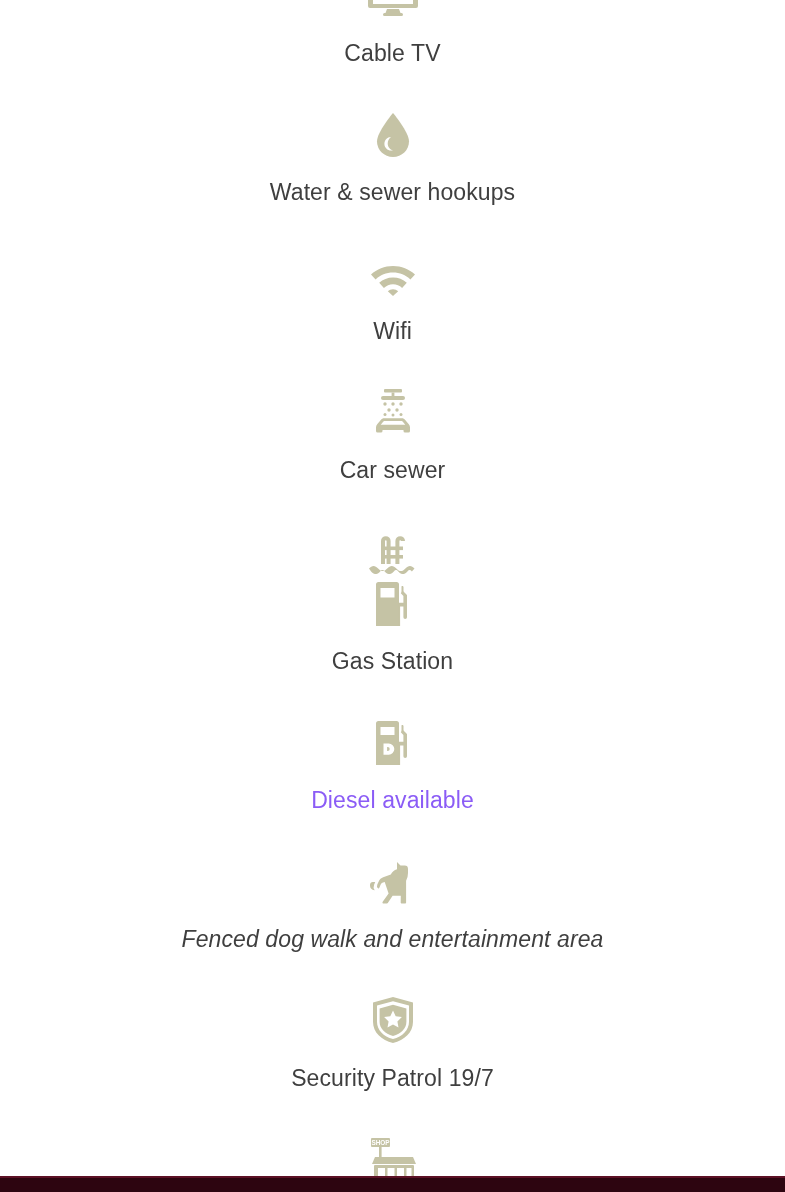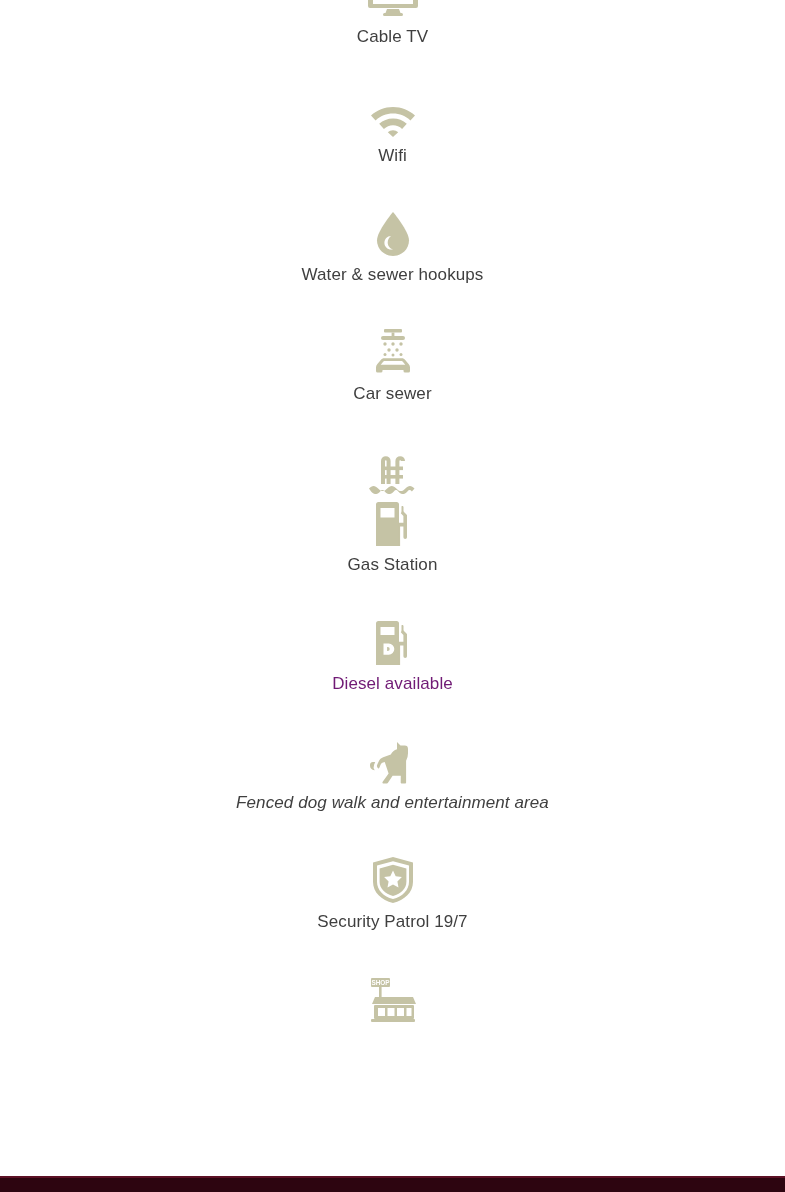--- a/index.html
+++ b/index.html
@@ -42,23 +42,23 @@
     align-items: flex-end;
     justify-content: center;
     color: #c5c3a5;
   }
   .amenity-icon svg {
     display: block;
     fill: currentColor;
   }
 
   .amenity-label {
-    margin-top: 8px;
+    margin-top: 20px;
     margin-bottom: 36px;
-    font-size: 17px;
+    font-size: 23px;
     line-height: 1.35;
     color: #3f3f3f;
     text-align: center;
     letter-spacing: 0.1px;
     white-space: nowrap;
   }
 
   #footer-bar {
     position: absolute;
     left: 0;
@@ -78,36 +78,36 @@
         <svg width="50" height="40" viewBox="0 0 50 40">
           <path d="M2 2h46a2 2 0 0 1 2 2v24a2 2 0 0 1-2 2H2a2 2 0 0 1-2-2V4a2 2 0 0 1 2-2zm3 4v20h40V6H5z"></path>
           <path d="M19 31h12l1.5 4h-15z"></path>
           <rect x="15" y="35" width="20" height="3" rx="1.5"></rect>
         </svg>
       </div>
       <div class="amenity-label" style="color: rgb(63, 63, 63);">Cable TV</div>
     </div>
     <div class="amenity">
       <div class="amenity-icon" style="color: rgb(197, 195, 165);">
+        <svg width="34" height="44" viewBox="0 0 34 44">
+          <path d="M17 0C17 0 1 19 1 28.5 1 37 8.2 44 17 44s16-7 16-15.5C33 19 17 0 17 0z"></path>
+          <path d="M15 24c-3.8 0-6.6 3-6.6 6.8 0 3.9 3 6.8 6.8 6.8.6 0 1.2-.1 1.8-.3-3.1-.9-5.3-3.6-5.3-6.9 0-2.6 1.4-4.9 3.3-6.4z" fill="#ffffff"></path>
+        </svg>
+      </div>
+      <div class="amenity-label" style="color: rgb(63, 63, 63);">Water &amp; sewer hookups</div>
+    </div>
+    <div class="amenity">
+      <div class="amenity-icon" style="color: rgb(197, 195, 165);">
         <svg width="44" height="32" viewBox="0 0 44 32">
           <path d="M22 2C13.6 2 5.9 5.2 0 10.4l4.6 5C9.3 11.2 15.3 8.6 22 8.6s12.7 2.6 17.4 6.8l4.6-5C38.1 5.2 30.4 2 22 2z"></path>
           <path d="M22 13.6c-5.3 0-10.1 2-13.8 5.2l4.7 5.1A14 14 0 0 1 22 20.2c3.5 0 6.7 1.3 9.1 3.7l4.7-5.1A20.7 20.7 0 0 0 22 13.6z"></path>
           <path d="M22 25.2c-2 0-3.8.8-5.2 2.1L22 32l5.2-4.7A7.6 7.6 0 0 0 22 25.2z"></path>
         </svg>
       </div>
       <div class="amenity-label" style="color: rgb(63, 63, 63);">Wifi</div>
-    </div>
-    <div class="amenity">
-      <div class="amenity-icon" style="color: rgb(197, 195, 165);">
-        <svg width="34" height="44" viewBox="0 0 34 44">
-          <path d="M17 0C17 0 1 19 1 28.5 1 37 8.2 44 17 44s16-7 16-15.5C33 19 17 0 17 0z"></path>
-          <path d="M15 24c-3.8 0-6.6 3-6.6 6.8 0 3.9 3 6.8 6.8 6.8.6 0 1.2-.1 1.8-.3-3.1-.9-5.3-3.6-5.3-6.9 0-2.6 1.4-4.9 3.3-6.4z" fill="#ffffff"></path>
-        </svg>
-      </div>
-      <div class="amenity-label" style="color: rgb(63, 63, 63);">Water &amp; sewer hookups</div>
     </div>
     <div class="amenity">
       <div class="amenity-icon" style="color: rgb(197, 195, 165);">
         <svg width="46" height="46" viewBox="0 0 46 46">
           <rect x="14" y="0" width="18" height="3.5" rx="1"></rect>
           <rect x="21.6" y="3.5" width="2.8" height="4"></rect>
           <rect x="11" y="7" width="24" height="4" rx="2"></rect>
           <circle cx="15" cy="15" r="1.7"></circle>
           <circle cx="23" cy="15" r="1.7"></circle>
           <circle cx="31" cy="15" r="1.7"></circle>
@@ -144,21 +144,21 @@
     </div>
     <div class="amenity">
       <div class="amenity-icon" style="color: rgb(197, 195, 165);">
         <svg width="38" height="44" viewBox="0 0 38 44">
           <path d="M2 2.5A2.5 2.5 0 0 1 4.5 0h18A2.5 2.5 0 0 1 25 2.5V44H2V2.5zm4.5 3.5v8h14V6h-14z"></path>
           <path d="M9.5 22.5h5.2a5.6 5.6 0 0 1 0 11.2H9.5V22.5zm4.2 3.6h-.6v4h.6a2 2 0 0 0 0-4z" fill="#ffffff"></path>
           <path d="M28.5 8.5 33 13v22.2a1.8 1.8 0 0 1-3.6 0V24.5h-3.3V44h-1.8V20.8h5.1V13.9l-2.6-2.6 1.7-2.8z"></path>
           <path d="M27.6 4.2c.8-.5 1.9 0 1.9 1v5.3h-2V5c0-.3.1-.6.1-.8z"></path>
         </svg>
       </div>
-      <div class="amenity-label" style="color: #701a75;">Diesel available</div>
+      <div class="amenity-label" style="color: #8b5cf6;">Diesel available</div>
     </div>
     <div class="amenity">
       <div class="amenity-icon" style="color: rgb(197, 195, 165);">
         <svg width="46" height="42" viewBox="0 0 46 42">
           <path d="M30.5 3.5 27 0v7.2c-2.8.9-5 2.8-6.2 5.3l-7.6 2.8c-2 .7-3.6 2.2-4.5 4.1l-1.4 3a3.3 3.3 0 0 0 1 4c.3.3.8.1.9-.3l1.5-3.7a2.8 2.8 0 0 1 1.6-1.6l2.4-.9 3.9 11.6-5.9 8.2a1.1 1.1 0 0 0 .9 1.8h3.3c.4 0 .7-.2.9-.5l4.8-7.3h8.2l-.1 6.7c0 .6.5 1.1 1.1 1.1h3.2c.6 0 1.1-.5 1.1-1.1V18.8a16 16 0 0 0 1.9-7.7V6.9A3.4 3.4 0 0 0 34.5 3.5h-4z"></path>
           <path d="M0 22.8c0-1.5 1.2-2.7 2.7-2.7h2.5l-1.1 2.6a5.6 5.6 0 0 0 .6 5.5c-2.6.2-4.7-1.9-4.7-4.4v-1z"></path>
         </svg>
       </div>
       <div class="amenity-label" style="color: rgb(63, 63, 63); font-style: italic;">Fenced dog walk and entertainment area</div>
     </div>

